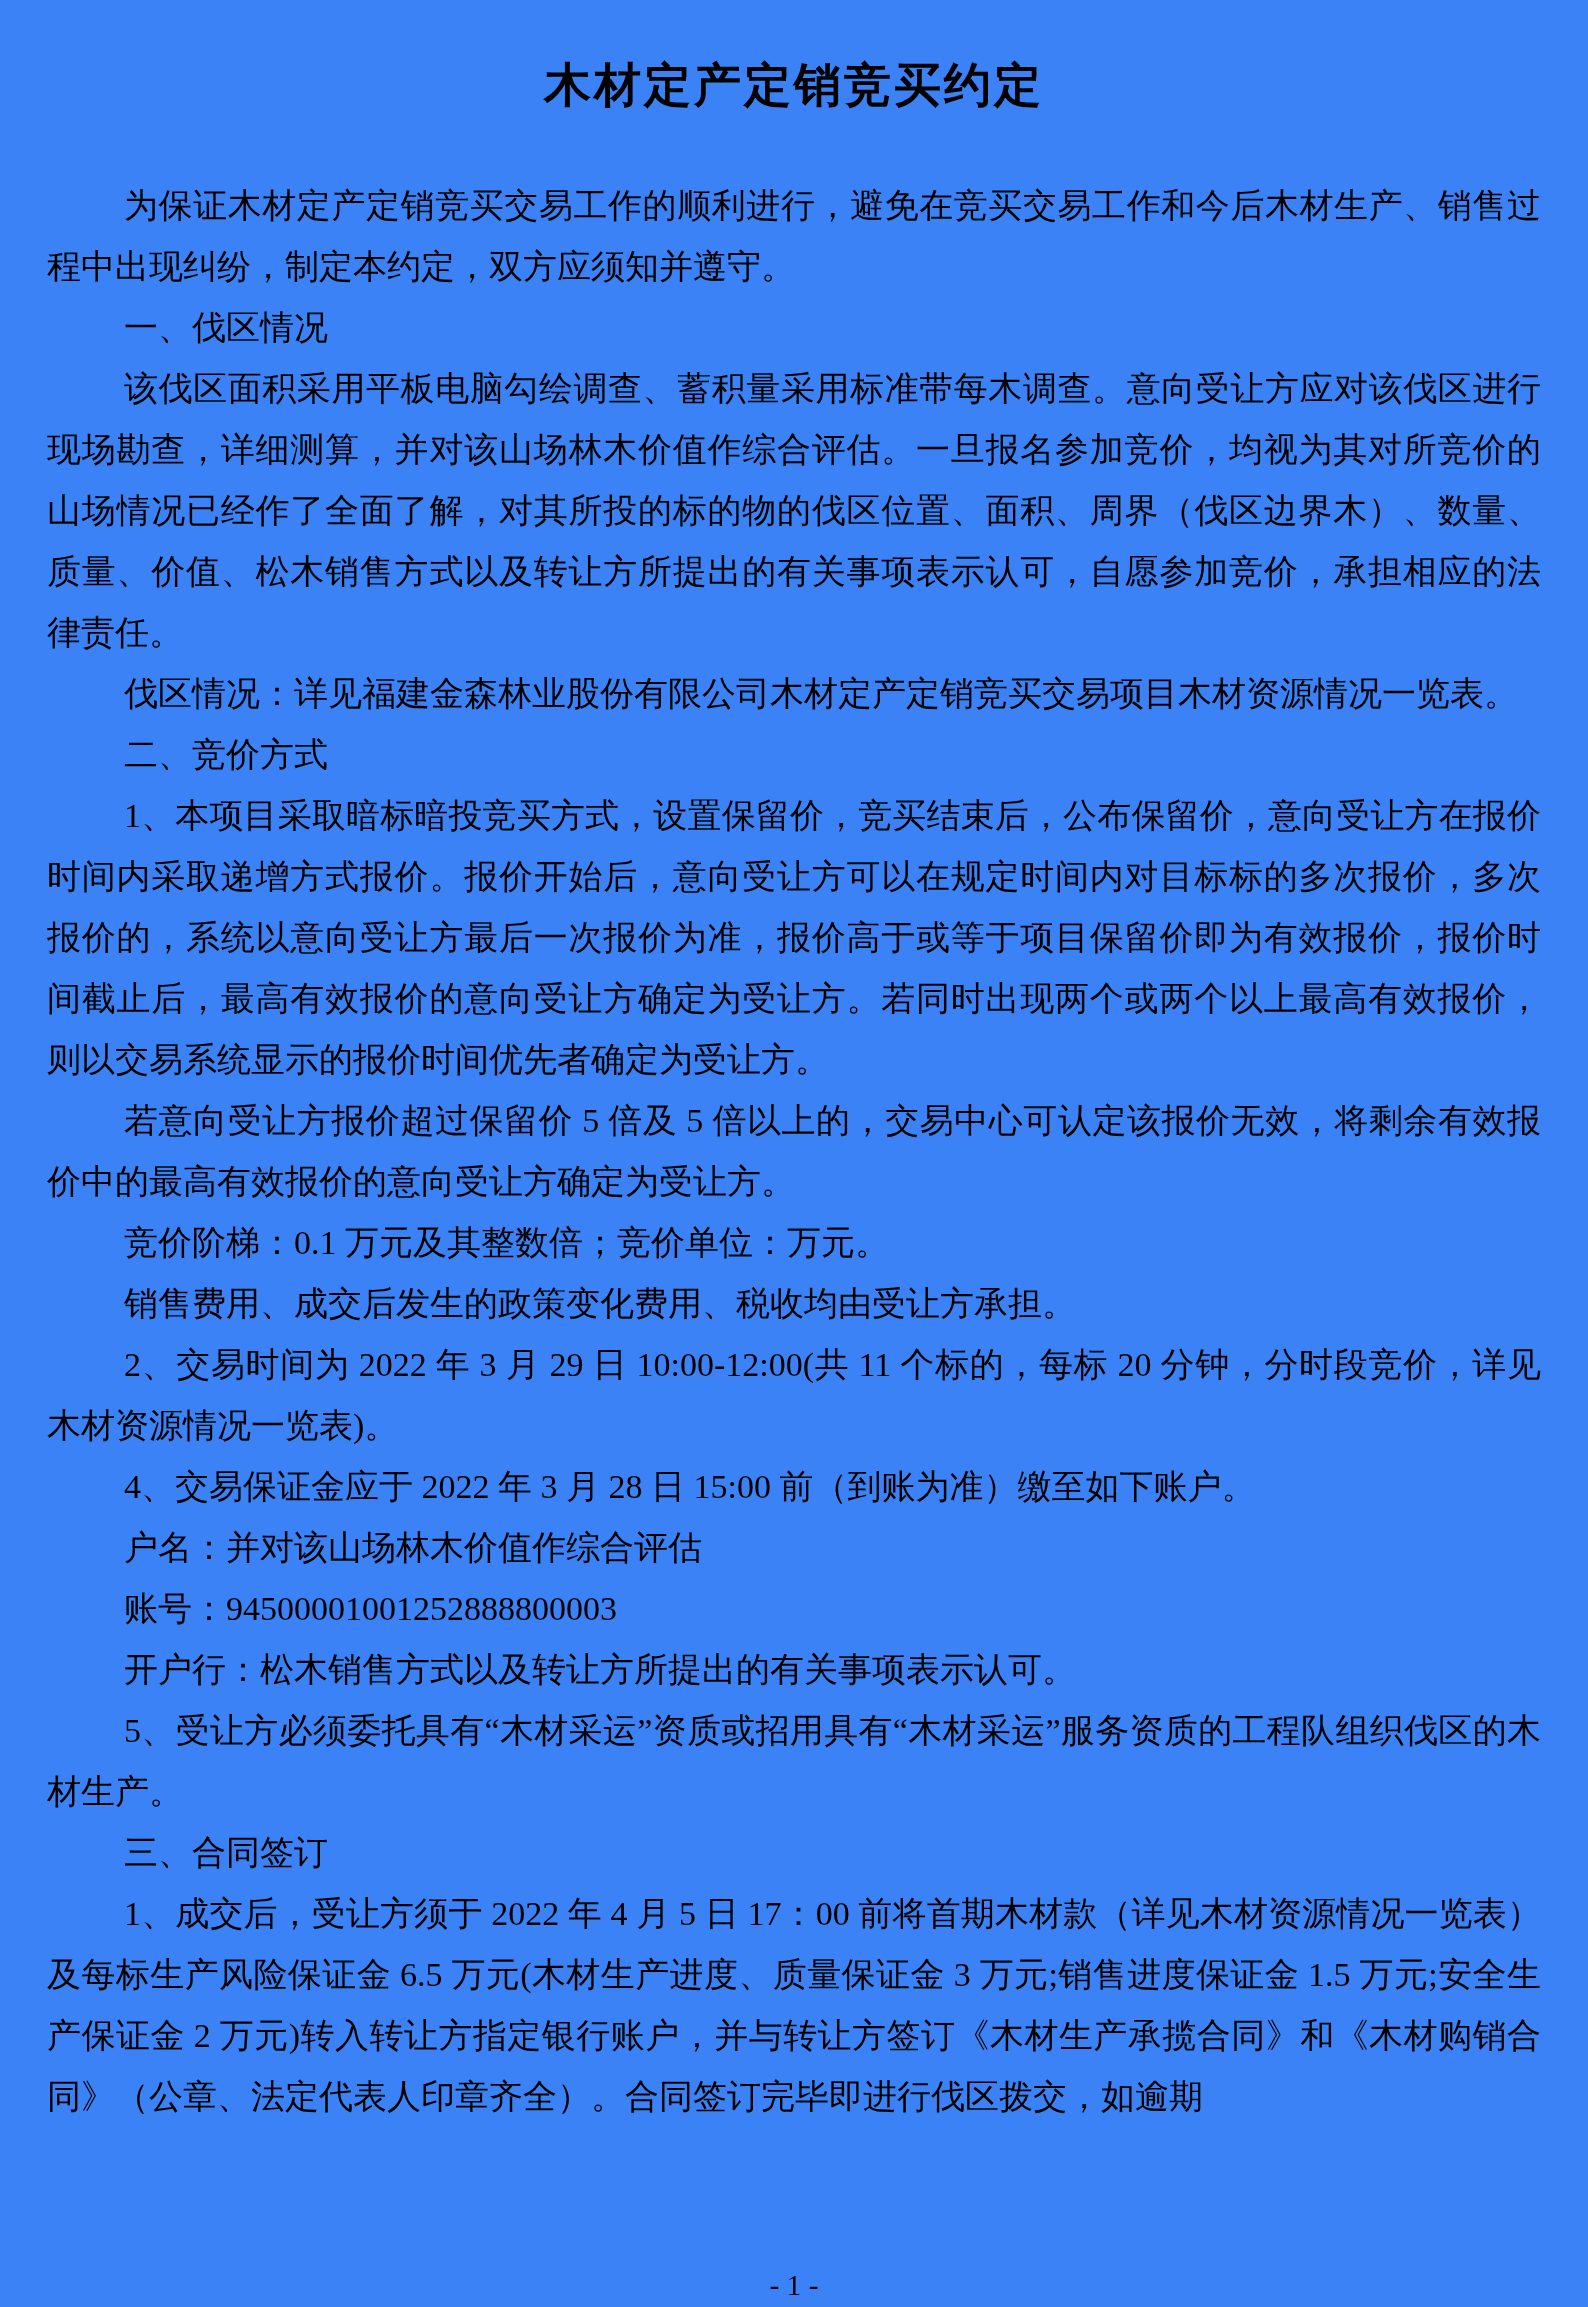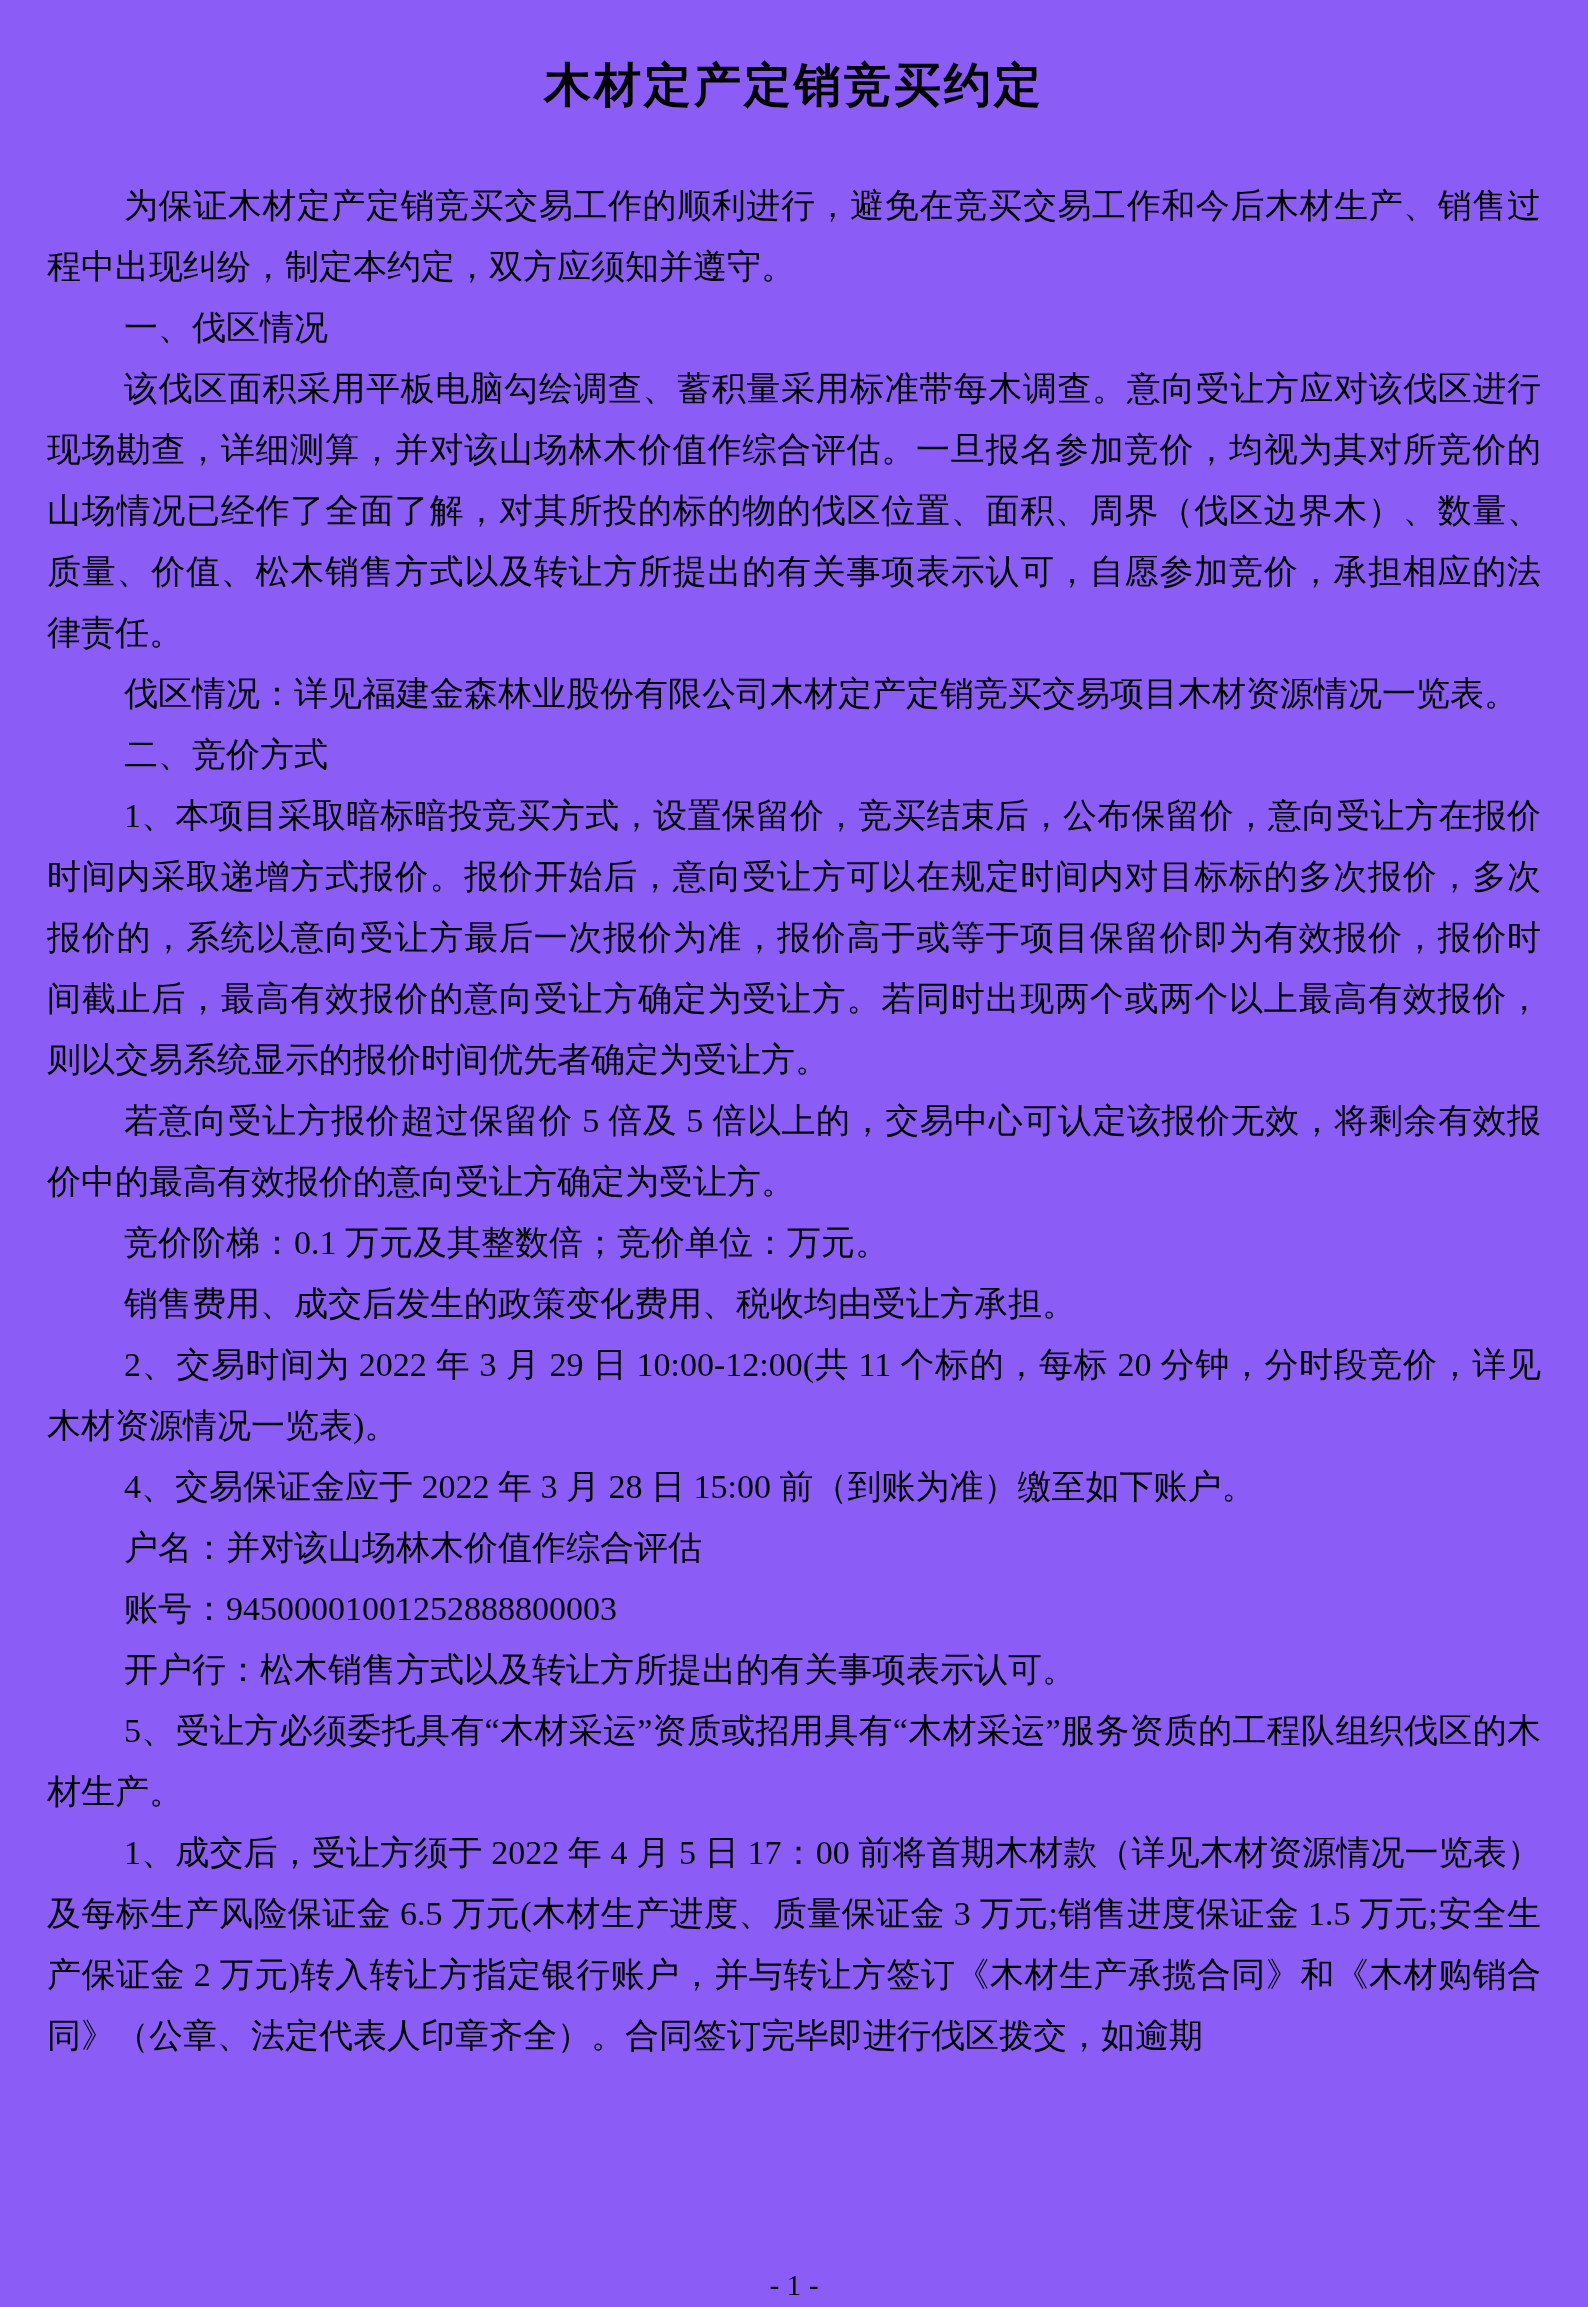--- a/index.html
+++ b/index.html
@@ -1,20 +1,20 @@
 <!DOCTYPE html>
 <html style="font-size:11.8px"><head>
 <meta charset="utf-8">
 <style>
   html, body { margin: 0; padding: 0; background: #ffffff; }
   .page {
     position: relative;
     width: 1588px;
     height: 2307px;
-    background: #8b5cf6;
+    background: #3b82f6;
     color: #000000;
     font-family: "Liberation Serif", "DejaVu Serif", serif;
     overflow: hidden;
     box-sizing: border-box;
     padding: 52px 47px 0 47px;
   }
   .doc-title {
     text-align: center;
     font-size: 47px;
     font-weight: bold;
@@ -62,18 +62,19 @@
     <p class="para">1、本项目采取暗标暗投竞买方式，设置保留价，竞买结束后，公布保留价，意向受让方在报价时间内采取递增方式报价。报价开始后，意向受让方可以在规定时间内对目标标的多次报价，多次报价的，系统以意向受让方最后一次报价为准，报价高于或等于项目保留价即为有效报价，报价时间截止后，最高有效报价的意向受让方确定为受让方。若同时出现两个或两个以上最高有效报价，则以交易系统显示的报价时间优先者确定为受让方。</p>
     <p class="para">若意向受让方报价超过保留价 5 倍及 5 倍以上的，交易中心可认定该报价无效，将剩余有效报价中的最高有效报价的意向受让方确定为受让方。</p>
     <p class="para">竞价阶梯：0.1 万元及其整数倍；竞价单位：万元。</p>
     <p class="para">销售费用、成交后发生的政策变化费用、税收均由受让方承担。</p>
     <p class="para">2、交易时间为 2022 年 3 月 29 日 10:00-12:00(共 11 个标的，每标 20 分钟，分时段竞价，详见木材资源情况一览表)。</p>
     <p class="para">4、交易保证金应于 2022 年 3 月 28 日 15:00 前（到账为准）缴至如下账户。</p>
     <p class="para">户名：并对该山场林木价值作综合评估</p>
     <p class="para">账号：94500001001252888800003</p>
     <p class="para">开户行：松木销售方式以及转让方所提出的有关事项表示认可。</p>
     <p class="para">5、受让方必须委托具有“木材采运”资质或招用具有“木材采运”服务资质的工程队组织伐区的木材生产。</p>
+    <p class="heading">三、合同签订</p>
     <p class="para">1、成交后，受让方须于 2022 年 4 月 5 日 17：00 前将首期木材款（详见木材资源情况一览表）及每标生产风险保证金 6.5 万元(木材生产进度、质量保证金 3 万元;销售进度保证金 1.5 万元;安全生产保证金 2 万元)转入转让方指定银行账户，并与转让方签订《木材生产承揽合同》和《木材购销合同》（公章、法定代表人印章齐全）。合同签订完毕即进行伐区拨交，如逾期</p>
   </div>
 
   <div class="page-footer">- 1 -</div>
 </div>
 
 
 </body></html>

